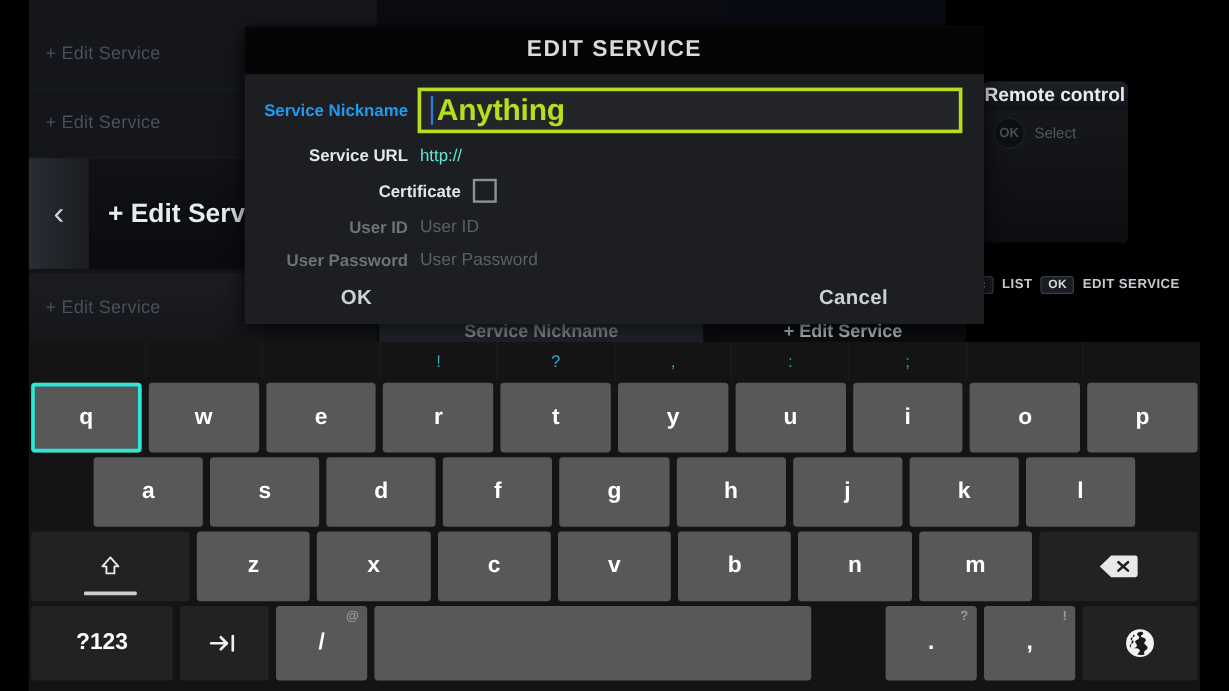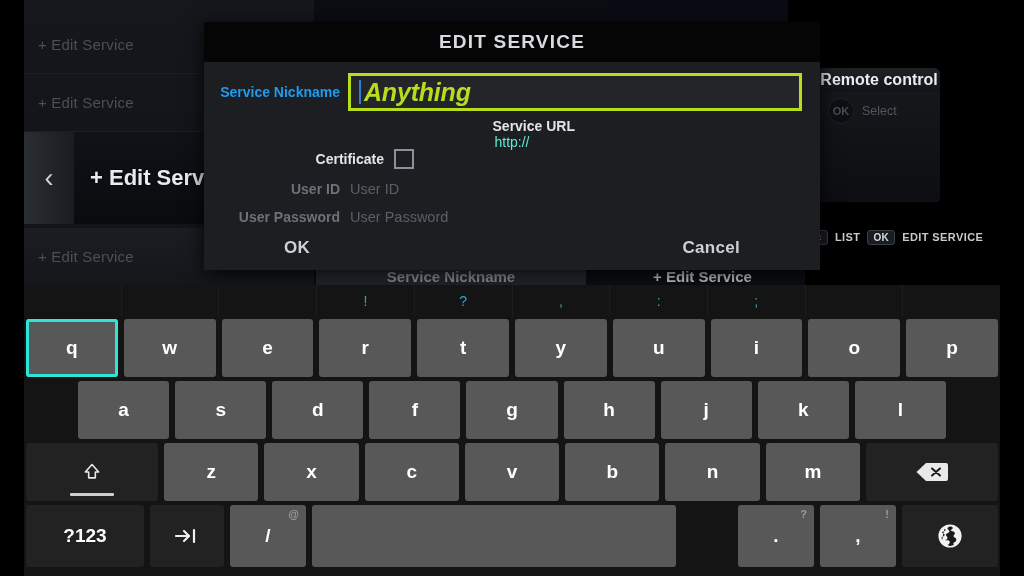--- a/index.html
+++ b/index.html
@@ -127,27 +127,27 @@
   .flabel.norm   { color:#e2e5e8; }
   .flabel.dim    { color:#6d7178; }
   .fvalue { font-size:14px; }
   .fvalue.norm { color:#5eead4; }
   .fvalue.dim  { color:#5b5f66; font-size:14.5px; }
 
   .nick-row { top:10px; height:40px; }
   .nick-input {
     margin-left:-2px; width:454px; height:38px;
     background:#232529; border:3px solid #b6de1d;
-    display:flex; align-items:center; padding-left:8px;font-style:italic;
+    display:flex; align-items:center; padding-left:8px;
   }
   .nick-caret { width:2px; height:24px; background:#2a7fd4; margin-right:3px; }
   .nick-text {
     color:#b6de1d; font-size:25px; font-weight:bold; letter-spacing:-.2px;
   }
-  .url-row  { top:56px; height:22px;flex-direction:column; }
+  .url-row  { top:56px; height:22px; }
   .cert-row { top:82px; height:30px;margin-left:44px; }
   .checkbox {
     width:20px; height:20px; border:2px solid #8c9199; background:#1c1e22;
   }
   .uid-row  { top:116px; height:22px; }
   .upw-row  { top:144px; height:22px; }
 
   .dlg-actions {
     position:absolute; top:176px; left:0; width:616px;
     display:flex; justify-content:space-between; padding:0 80px;

